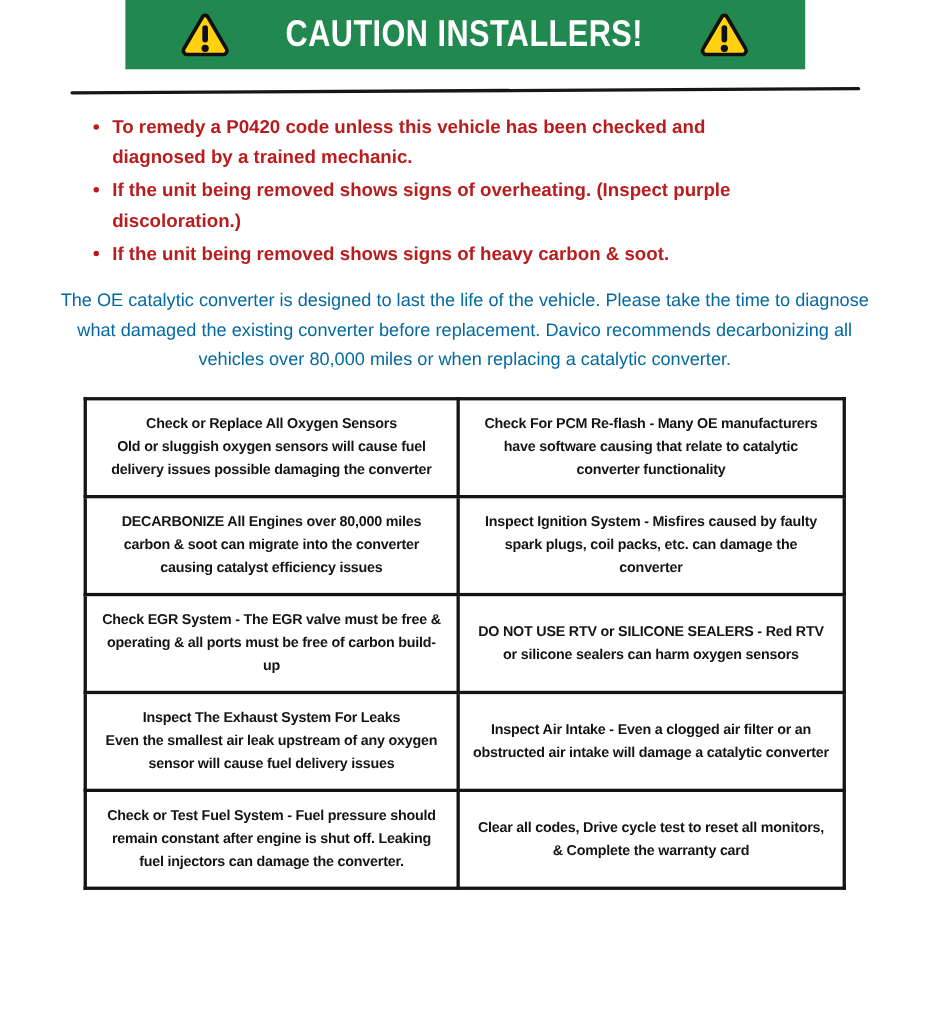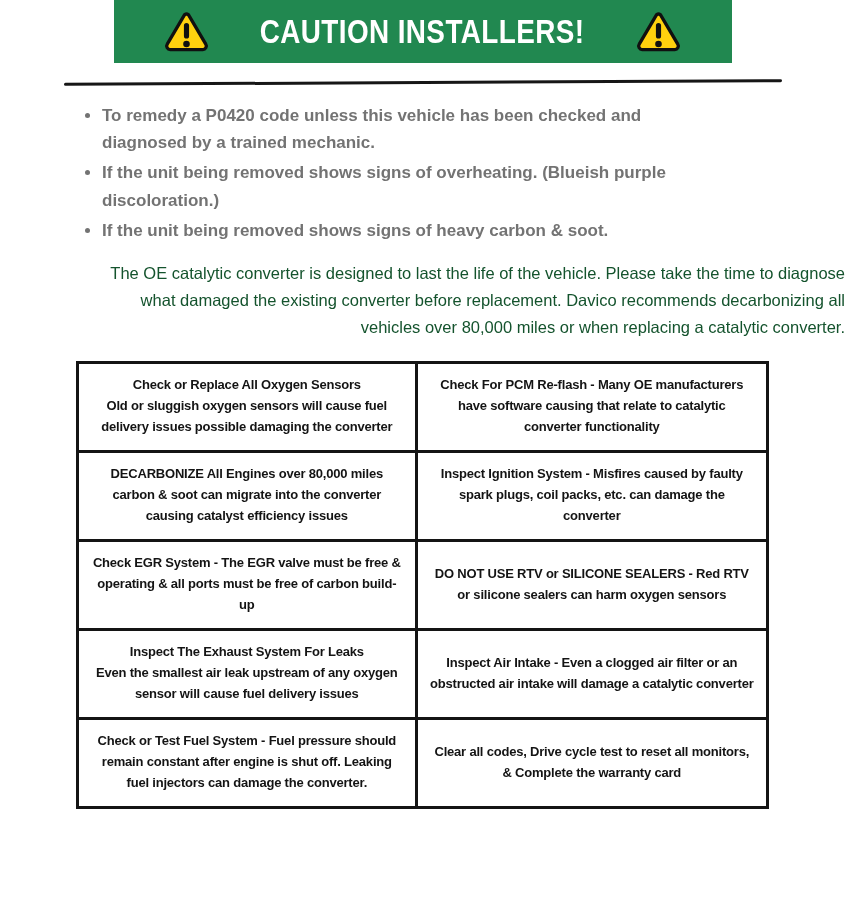--- a/index.html
+++ b/index.html
@@ -64,34 +64,34 @@
   ul.warnings {
     width: 672px;
     margin: 18px 0 0 62px;
     padding-left: 40px;
   }
   ul.warnings li {
     font-size: 17px;
     font-weight: bold;
     line-height: 1.6;
     margin-bottom: 3px;
-    color: #737373;
+    color: #b91c1c;
   }
 
   .preline { white-space: pre-line; }
 
   
   .para {
     margin: 16px auto 0;
     width: 845px;
-    text-align: right;
+    text-align: center;
     font-size: 16.5px;
     line-height: 1.63;
     font-weight: normal;
-    color: #14532d;
+    color: #0369a1;
   }
 
   
   .h2wrap { text-align: center; margin: 18px 0 0 0; }
   .h2wrap h2 {
     margin: 0;
     display: inline-block;
     font-size: 23px;
     font-weight: bold;
     transform: scaleX(0.95);
@@ -152,21 +152,21 @@
       </svg>
     </span>
   </div>
 
 
   <div class="rule"></div>
 
   <ul class="warnings">
     <li class="preline">To remedy a P0420 code unless this vehicle has been checked and
 diagnosed by a trained mechanic.</li>
-    <li class="preline">If the unit being removed shows signs of overheating. (Blueish purple
+    <li class="preline">If the unit being removed shows signs of overheating. (Inspect purple
 discoloration.)</li>
     <li class="preline">If the unit being removed shows signs of heavy carbon &amp; soot.</li>
   </ul>
 
   <p class="para preline">The OE catalytic converter is designed to last the life of the vehicle. Please take the time to diagnose
 what damaged the existing converter before replacement. Davico recommends decarbonizing all
 vehicles over 80,000 miles or when replacing a catalytic converter.</p>
 
 
   <table class="keys">

